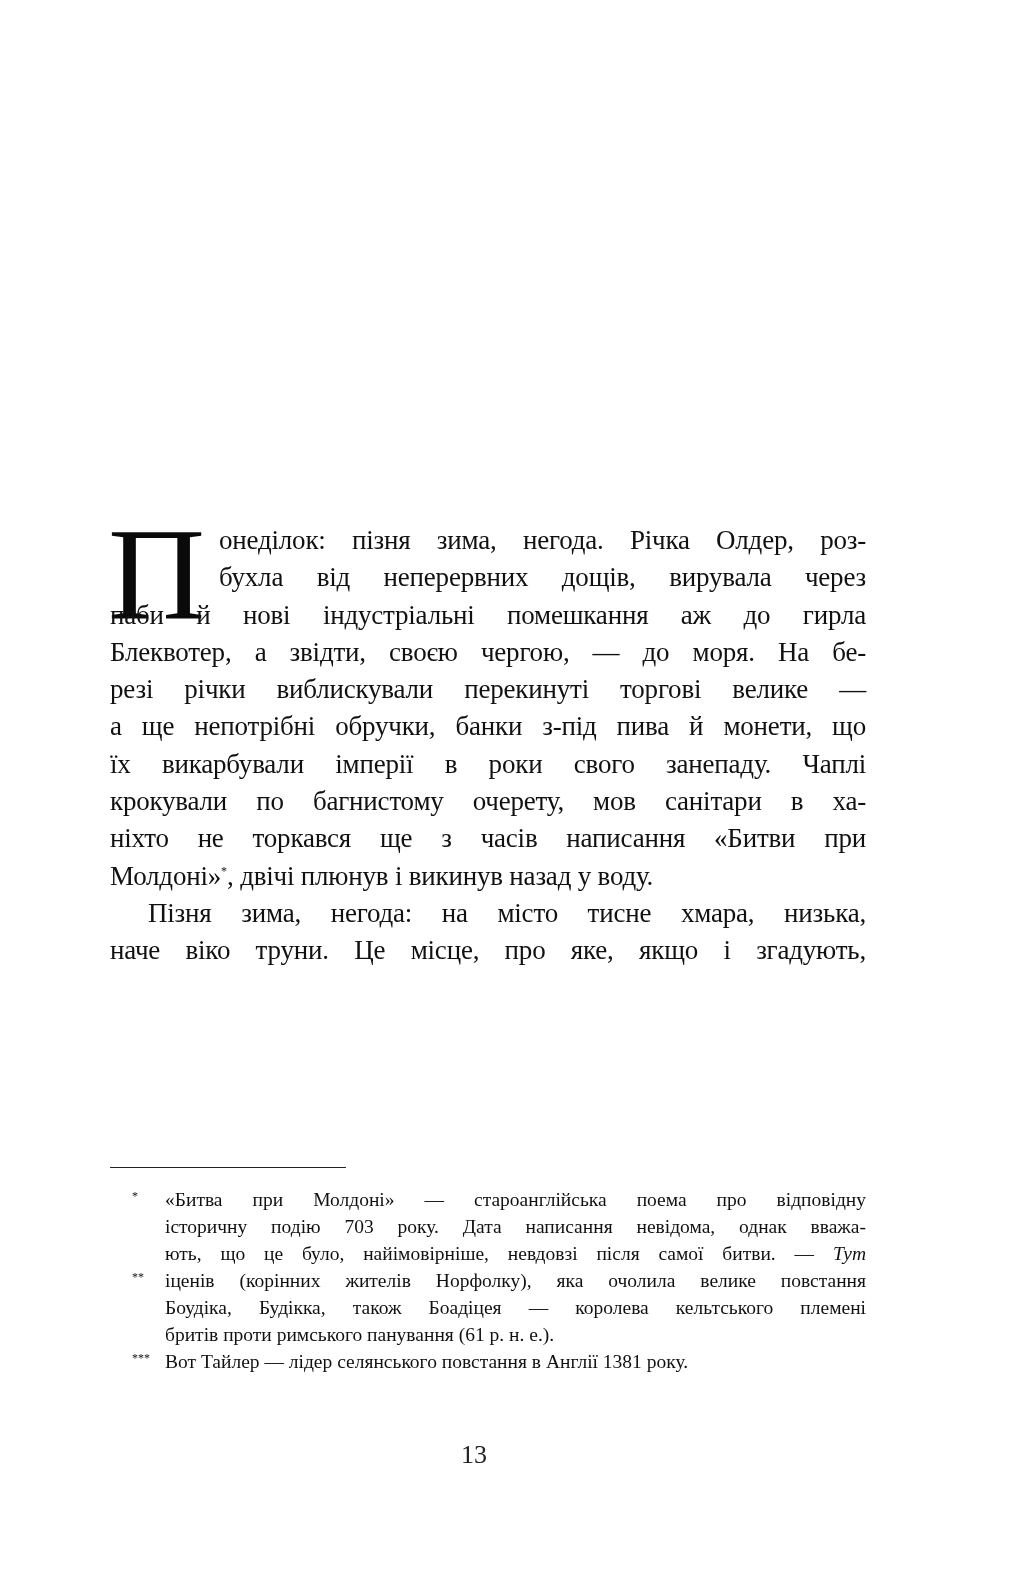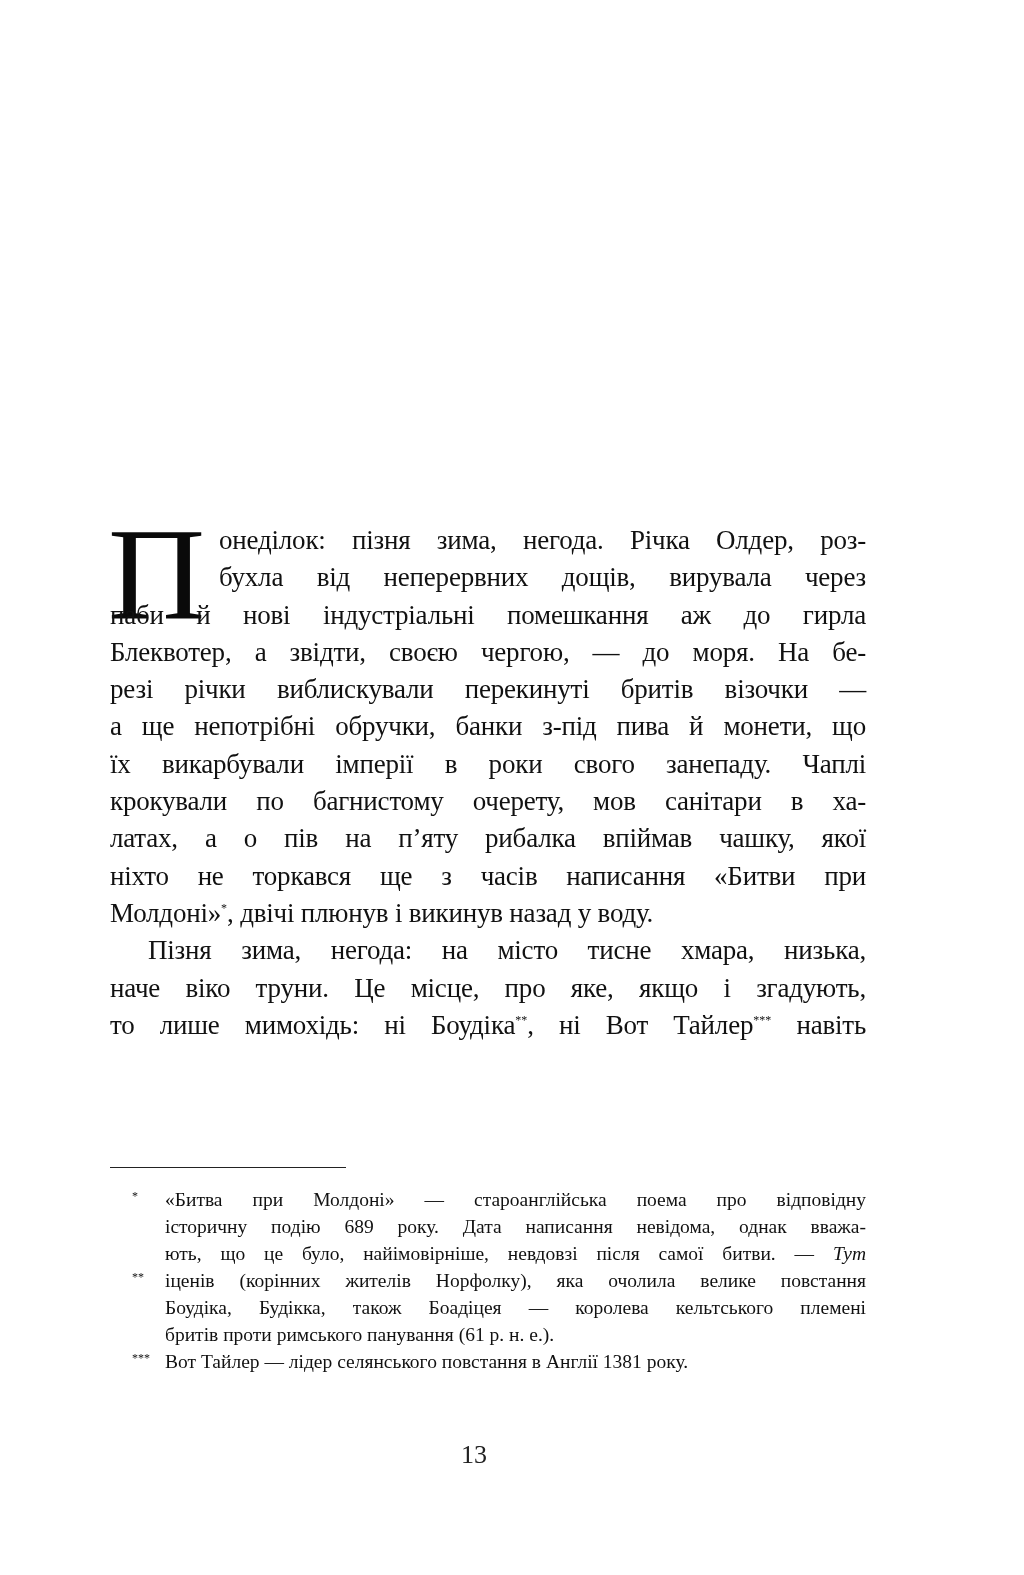--- a/index.html
+++ b/index.html
@@ -120,40 +120,38 @@
 
 <div class="page">
 
   <div class="drop-cap">П</div>
 
   <div class="body-text">
     <span class="line indent-cap">онеділок: пізня зима, негода. Річка Олдер, роз-</span>
     <span class="line indent-cap">бухла від неперервних дощів, вирувала через</span>
     <span class="line">паби й нові індустріальні помешкання аж до гирла</span>
     <span class="line">Блеквотер, а звідти, своєю чергою, — до моря. На бе-</span>
-    <span class="line">резі річки виблискували перекинуті бритів візочки —</span>
+    <span class="line">резі річки виблискували перекинуті торгові велике —</span>
     <span class="line">а ще непотрібні обручки, банки з-під пива й монети, що</span>
     <span class="line">їх викарбували імперії в роки свого занепаду. Чаплі</span>
     <span class="line">крокували по багнистому очерету, мов санітари в ха-</span>
-    <span class="line">латах, а о пів на п’яту рибалка впіймав чашку, якої</span>
     <span class="line">ніхто не торкався ще з часів написання «Битви при</span>
     <span class="line last"><span>Молдоні»</span><sup class="fn">*</sup><span>, двічі плюнув і викинув назад у воду.</span></span>
 
     <span class="line indent-par">Пізня зима, негода: на місто тисне хмара, низька,</span>
     <span class="line">наче віко труни. Це місце, про яке, якщо і згадують,</span>
-    <span class="line"><span>то лише мимохідь: ні Боудіка</span><sup class="fn">**</sup><span>, ні Вот Тайлер</span><sup class="fn">***</sup><span> навіть</span></span>
   </div>
 
   <div class="fn-rule"></div>
 
   <div class="footnotes">
     <div class="footnote">
       <span class="fn-marker">*</span>
       <span class="fn-line">«Битва при Молдоні» — староанглійська поема про відповідну</span>
-      <span class="fn-line">історичну подію 689 року. Дата написання невідома, однак вважа-</span>
+      <span class="fn-line">історичну подію 703 року. Дата написання невідома, однак вважа-</span>
       <span class="fn-line"><span>ють, що це було, найімовірніше, невдовзі після самої битви. — </span><span class="italic">Тут</span></span>
     </div>
     <div class="footnote">
       <span class="fn-marker">**</span>
       <span class="fn-line">іценів (корінних жителів Норфолку), яка очолила велике повстання</span>
       <span class="fn-line">Боудіка, Будікка, також Боадіцея — королева кельтського племені</span>
       <span class="fn-line last">бритів проти римського панування (61 р. н. е.).</span>
     </div>
     <div class="footnote">
       <span class="fn-marker">***</span>

